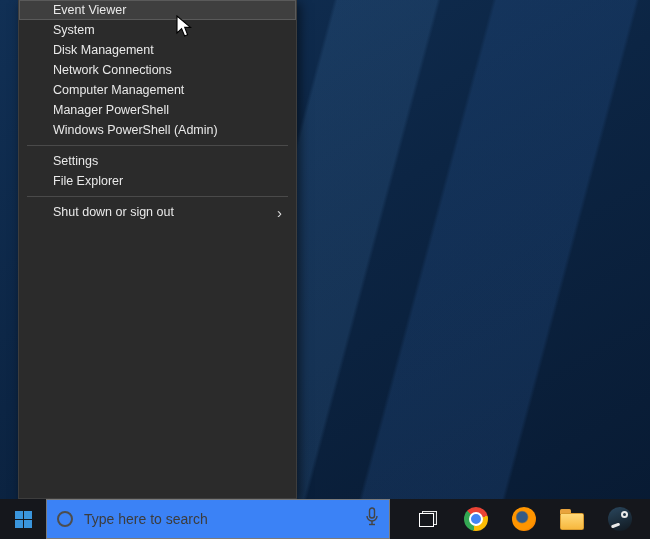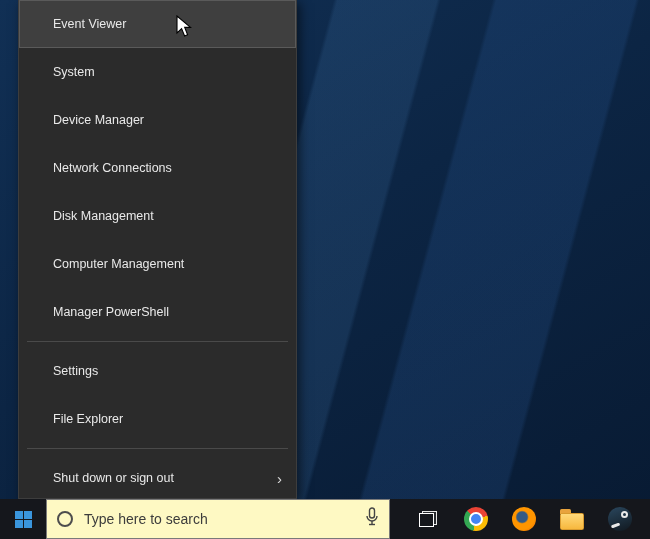--- a/index.html
+++ b/index.html
@@ -22,21 +22,21 @@
     position:absolute;left:18px;top:0;width:279px;height:499px;
     background:#2b2b2b;
     border:1px solid #3d3d3d;border-top:none;
     box-sizing:border-box;
     box-shadow:3px 3px 10px rgba(0,0,0,0.55);
     color:#e9e9e9;
     font-size:12.5px;
     z-index:5;
   }
   .menu-item{
-    height:48px;display:flex;align-items:center;
+    height:20px;display:flex;align-items:center;
     padding:0 14px 0 34px;cursor:default;
     box-sizing:border-box;
   }
   .menu-item.highlighted{
     background:#3f3f3f;
     outline:1px solid #5a5a5a;
     outline-offset:-1px;
   }
   .menu-item .arrow{
     margin-left:auto;font-size:15px;line-height:1;color:#dcdcdc;
@@ -52,21 +52,21 @@
   .taskbar{
     position:absolute;left:0;right:0;bottom:0;height:40px;
     background:#15171c;display:flex;align-items:stretch;z-index:10;
   }
   .start-button{
     width:46px;display:flex;align-items:center;justify-content:center;
   }
   .win-logo{width:17px;height:17px;display:grid;grid-template-columns:8px 8px;grid-template-rows:8px 8px;gap:1px;}
   .win-logo span{background:#3a96dd;display:block;}
   .search-box{
-    width:344px;background:#fef9c3;display:flex;align-items:center;
+    width:344px;background:#3b82f6;display:flex;align-items:center;
     padding:0 10px;box-sizing:border-box;border:1px solid #7a7a7a;
   }
   .cortana-ring{
     width:16px;height:16px;border:2px solid #4d4d4d;border-radius:50%;
     box-sizing:border-box;margin-right:9px;flex:none;
   }
   .search-input{
     border:none;outline:none;flex:1;font-size:14px;color:#222;
     font-family:"Liberation Sans", sans-serif;background:transparent;min-width:0;
   }
@@ -132,33 +132,33 @@
 <div class="desktop"></div>
 
 <div class="winx-menu">
   <div class="menu-item highlighted">
     <span>Event Viewer</span>
   </div>
   <div class="menu-item">
     <span>System</span>
   </div>
   <div class="menu-item">
-    <span>Device Manager</span>
+    <span>Disk Management</span>
   </div>
   <div class="menu-item">
     <span>Network Connections</span>
   </div>
   <div class="menu-item">
-    <span>Disk Management</span>
-  </div>
-  <div class="menu-item">
     <span>Computer Management</span>
   </div>
   <div class="menu-item">
     <span>Manager PowerShell</span>
+  </div>
+  <div class="menu-item">
+    <span>Windows PowerShell (Admin)</span>
   </div>
 
   <div class="menu-sep"></div>
 
   <div class="menu-item">
     <span>Settings</span>
   </div>
   <div class="menu-item">
     <span>File Explorer</span>
   </div>

